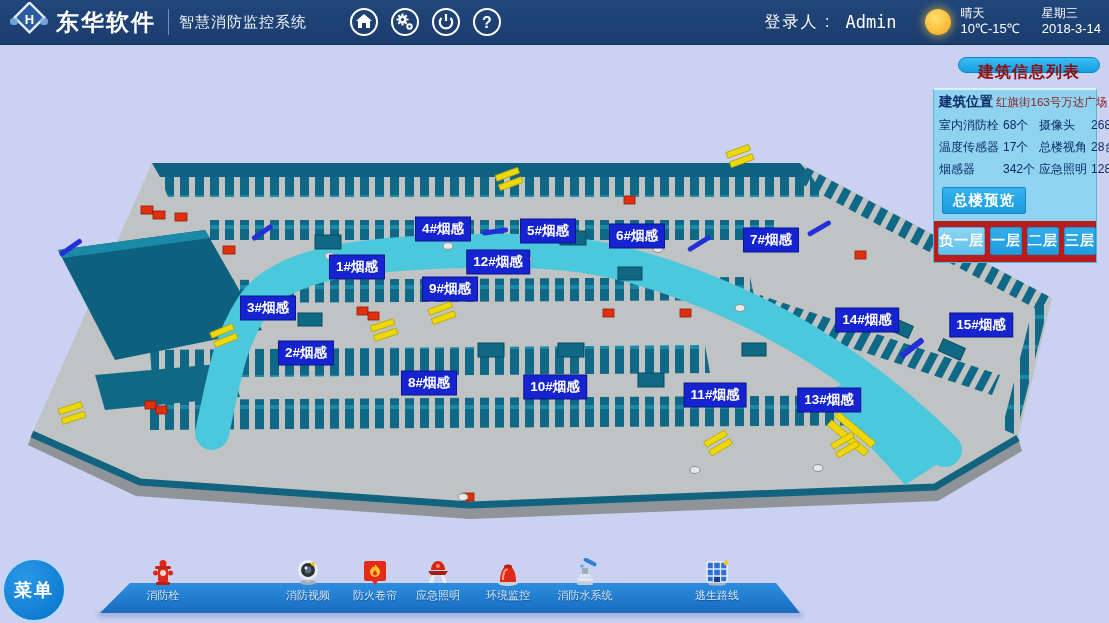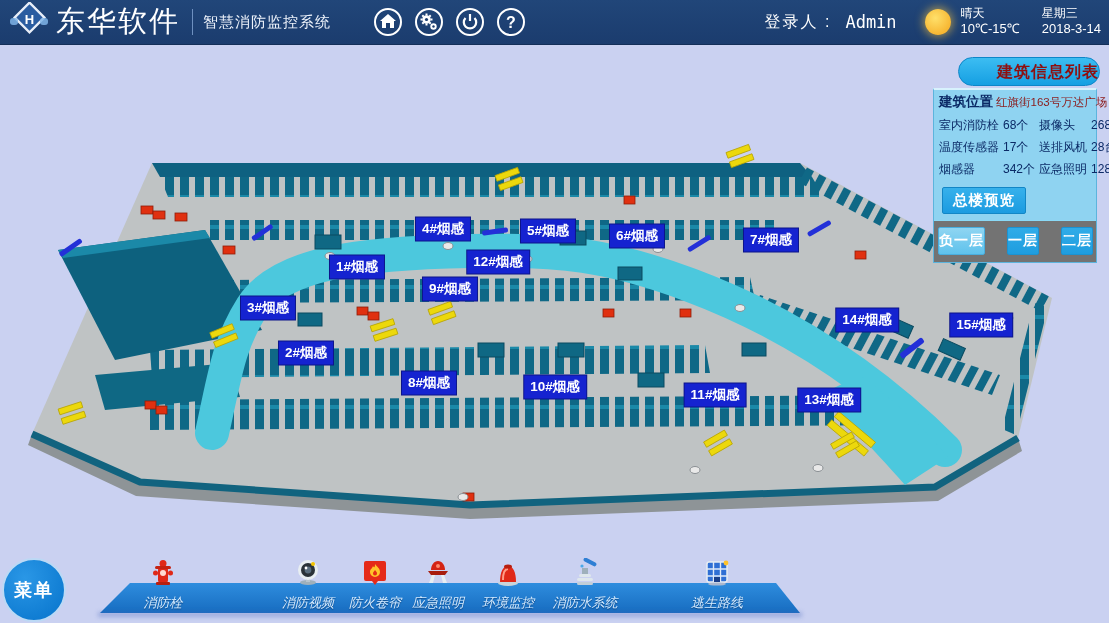--- a/index.html
+++ b/index.html
@@ -6,58 +6,58 @@
   html,body { width:1109px; height:623px; overflow:hidden;
     font-family:"Liberation Sans", sans-serif; }
   .stage { position:relative; width:1109px; height:623px; background:#cad1f1; }
 
   
   .header { position:absolute; left:0; top:0; width:1109px; height:45px;
     background:linear-gradient(#214679,#1b3c6e); border-bottom:1px solid #142f58;
     display:flex; align-items:center; color:#fff; }
   .brand { display:flex; align-items:center; margin-left:8px; }
   .logo { width:42px; height:40px; }
-  .brand-name { font-size:29px; font-weight:normal; letter-spacing:2px; margin-left:6px; }
+  .brand-name { font-size:23px; font-weight:bold; letter-spacing:2px; margin-left:6px; }
   .brand-divider { width:1px; height:26px; background:#6e90c0; margin:0 10px 0 12px; }
   .app-title { font-size:15px; color:#eef3fb; letter-spacing:1px; }
   .nav-icons { display:flex; gap:11px; margin-left:42px; }
   .nav-icon-btn { width:30px; height:30px; border:none; background:transparent; cursor:pointer; padding:0; }
   .user-area { margin-left:auto; display:flex; align-items:center; margin-right:8px; }
   .login-label { font-size:16px; letter-spacing:2px; }
   .login-user { font-family:"DejaVu Sans Mono", monospace; font-size:17px; margin-left:14px; }
   .sun-wrap { margin-left:26px; width:30px; height:30px; position:relative; }
   .sun { position:absolute; left:2px; top:2px; width:26px; height:26px; border-radius:50%;
     background:radial-gradient(circle at 40% 35%, #ffe06a, #f7b733 70%);
     box-shadow:0 0 8px 2px rgba(255,200,60,.55); }
   .wcol { display:flex; flex-direction:column; align-items:flex-start; line-height:1.25; margin-left:8px; }
   .wcol .small { font-size:12px; }
   .wcol .big { font-size:13px; }
   .datecol { margin-left:22px; }
 
   
-  .panel-pill { position:absolute; right:9px; top:57px; width:142px; height:29px;
+  .panel-pill { position:absolute; right:9px; top:57px; width:142px; height:16px;
     background:linear-gradient(#3cbdf2,#159fe2); border-radius:15px; border:1px solid #0d86c8;
-    color:#8f0f0f; font-size:16px; font-weight:bold; text-align:right; line-height:27px;
+    color:#8f0f0f; font-size:16px; font-weight:bold; text-align:center; line-height:27px;
     letter-spacing:1px; cursor:pointer; }
   .right-panel { position:absolute; left:933px; top:88px; width:164px;
     background:#8fd3f1; border:1px solid #5cb4dd; border-top:2px solid #d8f2fd; }
   .info-box { padding:3px 5px 2px 5px; color:#0b2a66; }
   .loc-row { display:flex; align-items:baseline; white-space:nowrap; }
   .loc-label { font-size:13.5px; font-weight:bold; }
   .loc-value { font-size:11.5px; color:#8b1a1a; margin-left:3px; }
   .stats-grid { display:grid; grid-template-columns:auto auto auto auto;
     column-gap:4px; row-gap:5px; margin-top:6px; font-size:12px; white-space:nowrap; }
   .stat-label { justify-self:start; }
   .stat-value { justify-self:start; }
   .view-row { display:flex; justify-content:space-between; padding:7px 6px 6px 8px; }
   .view-btn { background:linear-gradient(#36b1ec,#1b9be0); border:1px solid #1286c6;
     color:#fff; font-size:14.5px; font-weight:bold; padding:3px 10px; letter-spacing:1px;
     cursor:pointer; border-radius:2px; font-family:"Liberation Sans", sans-serif; }
-  .floor-row { display:flex; gap:22px; padding:6px 21px 7px 4px;
-    background:#737373; border-top:1px solid #8ad9f6; }
+  .floor-row { display:flex; gap:5px; padding:6px 21px 7px 4px;
+    background:#b91c1c; border-top:1px solid #8ad9f6; }
   .floor-btn { flex:1; border:1px solid #1b93d2; color:#fff; font-size:14px; font-weight:bold;
     padding:4px 0; cursor:pointer; border-radius:2px; letter-spacing:1px;
     background:linear-gradient(#30acE8,#1f9ddf); font-family:"Liberation Sans", sans-serif; white-space:nowrap;}
   .floor-btn.active { background:linear-gradient(#8fd5f2,#5fc2ec); border-color:#49aede; }
 
   
   .map-svg { position:absolute; left:0; top:45px; width:1109px; height:578px; cursor:grab; }
   .sensor-label { position:absolute; transform:translate(-50%,-50%);
     background:#1523d0; color:#fff; font-size:13.5px; font-weight:600;
     padding:2px 6px 3px 6px; white-space:nowrap; cursor:pointer;
@@ -70,22 +70,22 @@
     letter-spacing:2px; cursor:pointer; font-family:"Liberation Sans", sans-serif; }
   .toolbar-band { position:absolute; left:100px; top:583px; width:700px; height:30px;
     background:linear-gradient(#2e8dde,#176cc0);
     clip-path:polygon(30px 0, 676px 0, 700px 30px, 0 30px); }
   .toolbar-shadow { position:absolute; left:98px; top:612px; width:704px; height:5px;
     background:rgba(70,100,190,.35); filter:blur(2px); }
   .toolbar-items { position:absolute; left:0; top:558px; width:1109px; height:58px; pointer-events:none; }
   .tb-item { position:absolute; transform:translateX(-50%); display:flex; flex-direction:column;
     align-items:center; width:62px; cursor:pointer; pointer-events:auto; }
   .tb-icon { width:30px; height:30px; }
-  .tb-label { margin-top:6px; font-size:13px; color:#d6ecff; white-space:nowrap;
-    text-shadow:0 1px 1px rgba(0,40,90,.6);font-style:italic; }
+  .tb-label { font-size:11px; color:#d6ecff; white-space:nowrap;
+    text-shadow:0 1px 1px rgba(0,40,90,.6); }
 </style>
 </head>
 <body>
 
 <div class="stage">
 
   <div class="header">
     <div class="brand">
       <svg class="logo" viewBox="0 0 42 40">
         <rect x="11" y="5" width="21" height="21" transform="rotate(45 21.5 15.5)" fill="#2a5ca0" stroke="#e8eef8" stroke-width="2.4"></rect>
@@ -310,21 +310,21 @@
         <span class="loc-label">建筑位置</span>
         <span class="loc-value">红旗街163号万达广场</span>
       </div>
       <div class="stats-grid">
         <span class="stat-label">室内消防栓</span>
         <span class="stat-value">68个</span>
         <span class="stat-label">摄像头</span>
         <span class="stat-value">268个</span>
         <span class="stat-label">温度传感器</span>
         <span class="stat-value">17个</span>
-        <span class="stat-label">送排风机</span>
+        <span class="stat-label">总楼视角</span>
         <span class="stat-value">28台</span>
         <span class="stat-label">烟感器</span>
         <span class="stat-value">342个</span>
         <span class="stat-label">应急照明</span>
         <span class="stat-value">128个</span>
       </div>
     </div>
     <div class="view-row">
       <button class="view-btn">总楼预览</button>
     </div>

